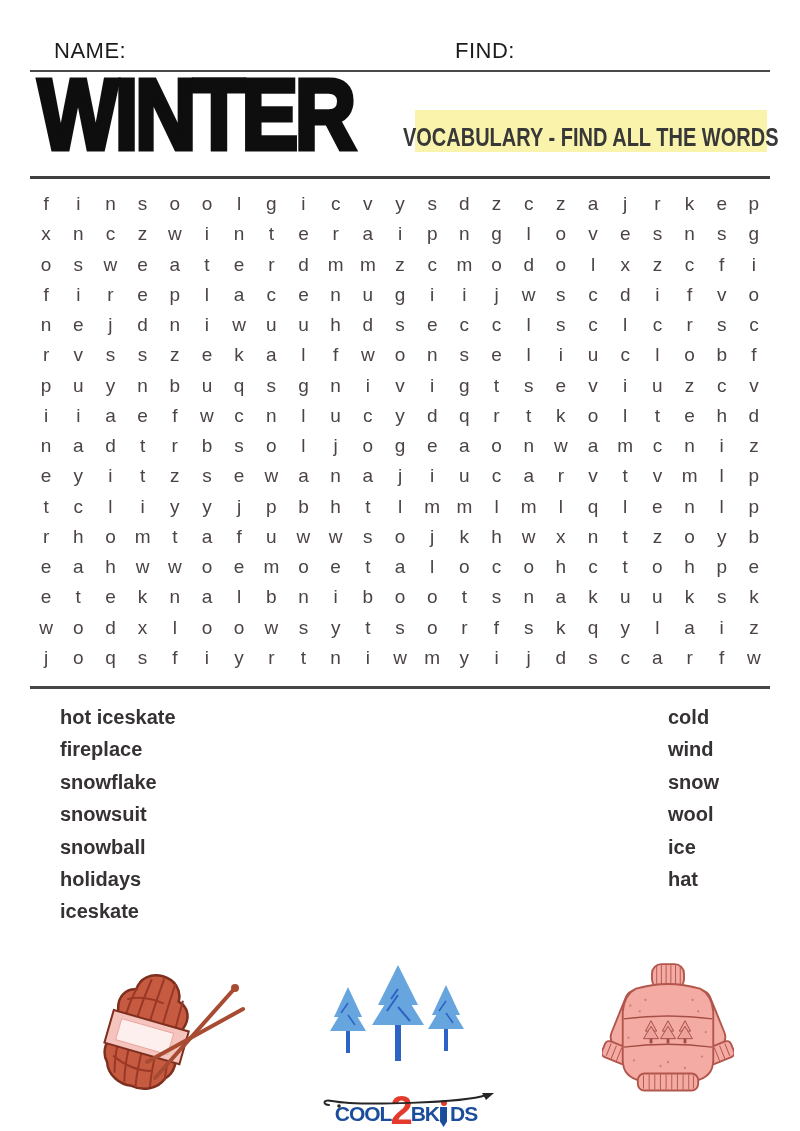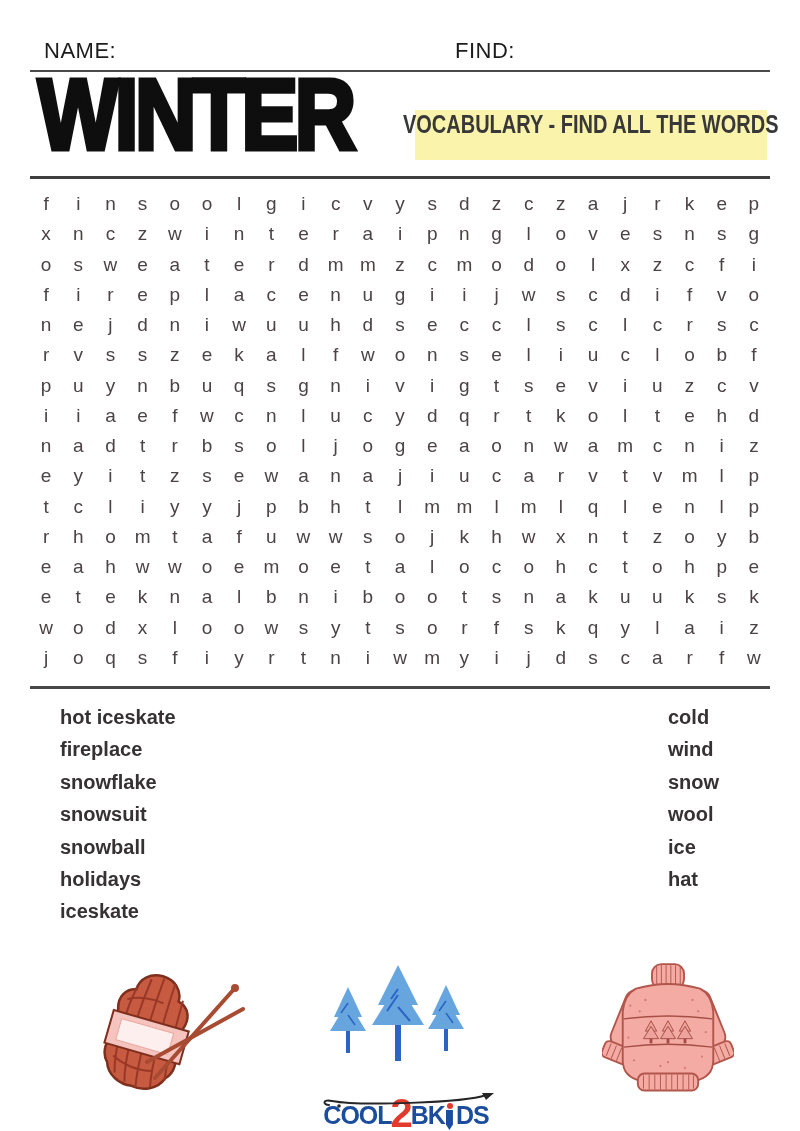--- a/index.html
+++ b/index.html
@@ -1,30 +1,30 @@
 <!DOCTYPE html>
 <html><head>
 <meta charset="utf-8">
 <style>
   html,body{margin:0;padding:0;background:#ffffff;}
   .page{position:relative;width:800px;height:1131px;background:#ffffff;overflow:hidden;
         font-family:"Liberation Sans",sans-serif;}
 
   
   .hdr-label{position:absolute;top:38px;font-size:22px;color:#1c1c1c;letter-spacing:.5px;}
-  .name-label{left:44px;}
+  .name-label{left:54px;}
   .date-label{left:455px;}
   .hdr-line{position:absolute;left:30px;top:70px;width:740px;height:2px;background:#4a4a4a;}
 
   
   .main-title{position:absolute;left:38px;top:64px;font-size:100px;line-height:1;font-weight:900;
               color:#0e0e0e;-webkit-text-stroke:5px #0e0e0e;letter-spacing:-4px;
               transform:scaleX(.85);transform-origin:left center;white-space:nowrap;}
-  .subtitle-box{position:absolute;left:415px;top:110px;width:352px;height:50px;background:#faf3ac;
-                display:flex;align-items:flex-start;justify-content:center;}
+  .subtitle-box{position:absolute;left:415px;top:110px;width:352px;height:42px;background:#faf3ac;
+                display:flex;align-items:flex-end;justify-content:center;}
   .subtitle-text{font-size:25px;font-weight:700;color:#383838;white-space:nowrap;
                  transform:scaleX(.8);transform-origin:center;}
   .rule2{position:absolute;left:30px;top:176px;width:740px;height:3px;background:#3f3f3f;}
 
   
   .grid{position:absolute;left:30px;top:189px;width:740px;height:484px;display:grid;
         grid-template-columns:repeat(23,1fr);grid-template-rows:repeat(16,1fr);}
   .gcell{display:flex;align-items:center;justify-content:center;font-size:19px;color:#4c4345;}
 
   .rule3{position:absolute;left:30px;top:686px;width:740px;height:3px;background:#474747;}
@@ -36,21 +36,21 @@
   .word{font-size:20px;font-weight:700;color:#363233;line-height:32.4px;white-space:nowrap;}
 
   
   .yarn-box{position:absolute;left:85px;top:966px;width:165px;height:132px;}
   .trees-box{position:absolute;left:328px;top:963px;width:138px;height:100px;}
   .sweater-box{position:absolute;left:602px;top:958px;width:132px;height:150px;}
 
   
   .logo-box{position:absolute;left:316px;top:1057px;width:180px;height:50px;}
   .logo-row{display:flex;align-items:baseline;justify-content:center;font-weight:900;line-height:1;}
-  .logo-cool,.logo-bk,.logo-ds{font-size:25px;color:#1c4d9d;letter-spacing:-1px;margin-top:46px;}
+  .logo-cool,.logo-bk,.logo-ds{font-size:21px;color:#1c4d9d;letter-spacing:-1px;margin-top:46px;}
   .logo-two{font-size:40px;color:#e23a2c;margin:0 -1px;position:relative;top:3px;letter-spacing:-1px;}
   .pencil-wrap{position:relative;display:inline-block;width:8px;height:21px;margin:0 2px 0 1px;align-self:flex-end;}
   .pencil-dot{position:absolute;top:-6px;left:1px;width:6px;height:6px;border-radius:50%;background:#e23a2c;}
   .pencil-shaft{position:absolute;top:1px;left:0;width:7px;height:20px;background:#1c4d9d;
                 clip-path:polygon(0 0,100% 0,100% 72%,50% 100%,0 72%);}
   .logo-swoosh{position:absolute;left:0;top:35px;}
 </style>
 </head>
 <body>
 

